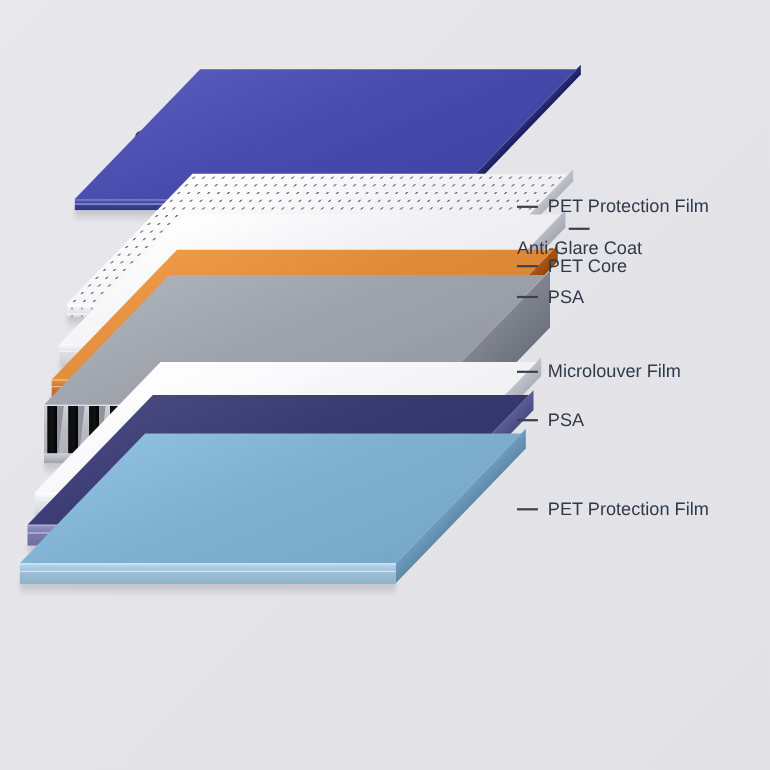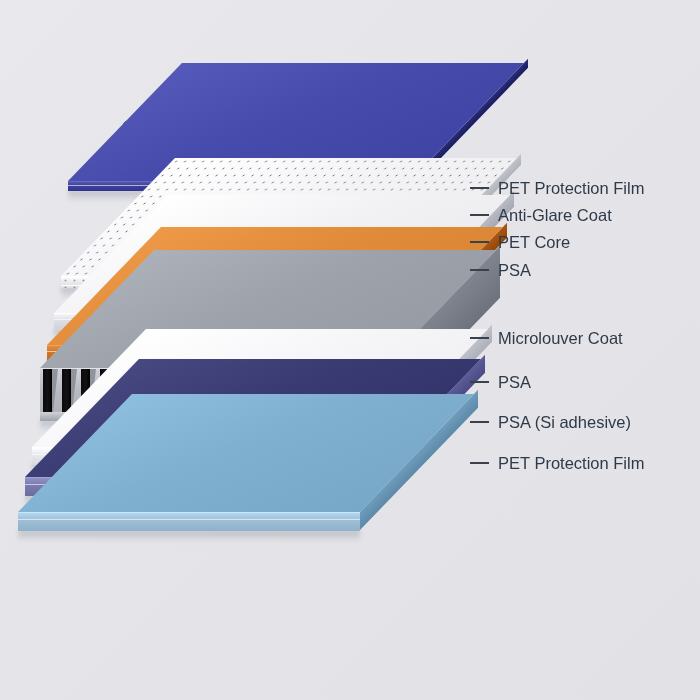--- a/index.html
+++ b/index.html
@@ -176,43 +176,39 @@
           <div class="sheen" style="top: 6px; opacity: 0.7;"></div>
         </div>
       </div>
     </div>
 
   <div class="labels" id="labels">
       <div class="callout" style="left: 470px; top: 180px;">
         <div class="dash" style="background: rgb(57, 65, 79);"></div>
         <div class="ltext" style="color: rgb(47, 58, 73);">PET Protection Film</div>
       </div>
-      <div class="callout" style="left: 470px; top: 207px;">
+      <div class="callout" style="left: 470px; top: 207px; flex-direction: column;">
         <div class="dash" style="background: rgb(57, 65, 79);"></div>
         <div class="ltext" style="color: rgb(47, 58, 73);">Anti-Glare Coat</div>
       </div>
       <div class="callout" style="left: 470px; top: 234px;">
         <div class="dash" style="background: rgb(57, 65, 79);"></div>
         <div class="ltext" style="color: rgb(47, 58, 73);">PET Core</div>
       </div>
       <div class="callout" style="left: 470px; top: 262px;">
         <div class="dash" style="background: rgb(57, 65, 79);"></div>
         <div class="ltext" style="color: rgb(47, 58, 73);">PSA</div>
       </div>
       <div class="callout" style="left: 470px; top: 330px;">
         <div class="dash" style="background: rgb(57, 65, 79);"></div>
-        <div class="ltext" style="color: rgb(47, 58, 73);">Microlouver Coat</div>
+        <div class="ltext" style="color: rgb(47, 58, 73);">Microlouver Film</div>
       </div>
       <div class="callout" style="left: 470px; top: 374px;">
         <div class="dash" style="background: rgb(57, 65, 79);"></div>
         <div class="ltext" style="color: rgb(47, 58, 73);">PSA</div>
       </div>
-      <div class="callout" style="left: 470px; top: 414px;">
-        <div class="dash" style="background: rgb(57, 65, 79);"></div>
-        <div class="ltext" style="color: rgb(47, 58, 73);">PSA (Si adhesive)</div>
-      </div>
       <div class="callout" style="left: 470px; top: 455px;">
         <div class="dash" style="background: rgb(57, 65, 79);"></div>
         <div class="ltext" style="color: rgb(47, 58, 73);">PET Protection Film</div>
       </div>
     </div>
 
 </div>
 
 </body></html>

